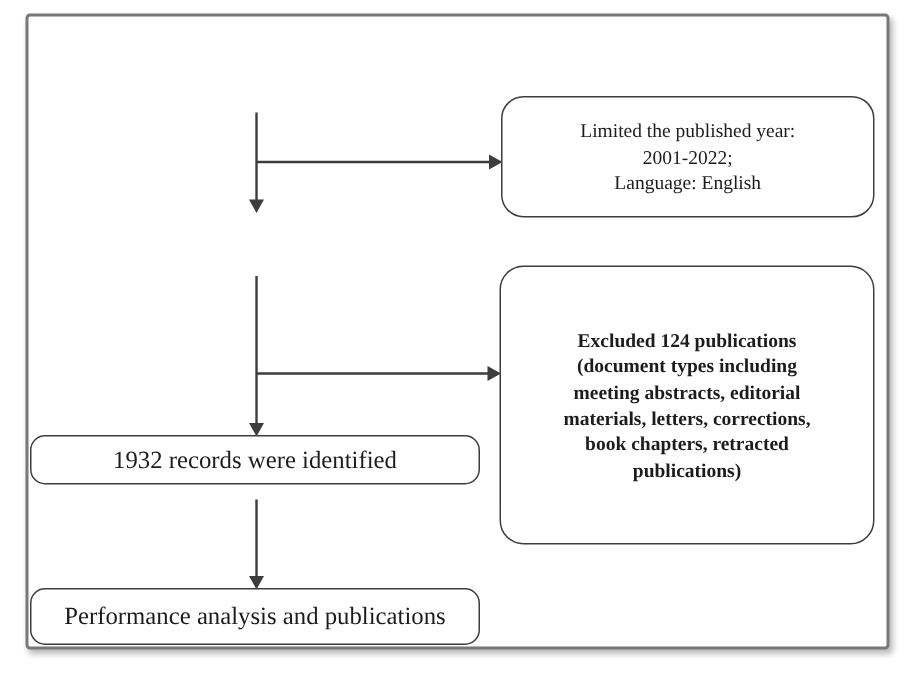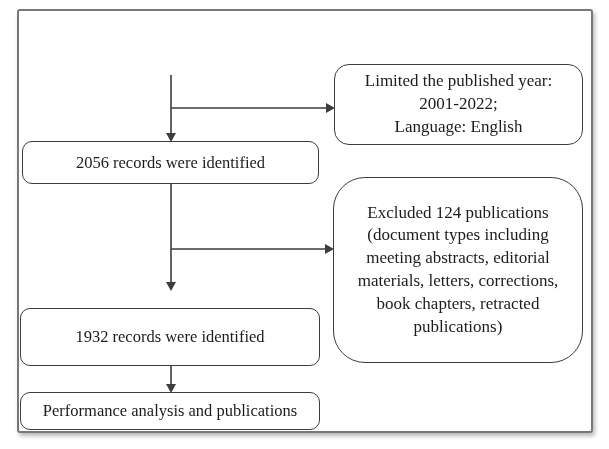--- a/index.html
+++ b/index.html
@@ -36,28 +36,28 @@
     border: 1.5px solid #3d3d3d;
     display: flex;
     align-items: center;
     justify-content: center;
     text-align: center;
     white-space: pre-line;
     color: #1c1c1c;
     z-index: 2;
   }
   .main-box { border-radius: 10px; font-size: 16.5px; line-height: 1.3; }
-  .side-box { font-size: 17px; line-height: 1.34; }
+  .side-box { font-size: 13px; line-height: 1.34; }
 
   #box-records-2099 { left: 22px;  top: 13px;  width: 297px; height: 62px;  border-radius: 12px; }
   #box-records-2056 { left: 22px;  top: 141px; width: 297px; height: 43px;  }
-  #box-records-1932 { left: 20px;  top: 308px; width: 300px; height: 58px;  }
+  #box-records-1932 { left: 20px;  top: 290px; width: 300px; height: 33px;  }
   #box-analysis     { left: 20px;  top: 392px; width: 300px; height: 38px;  }
   #side-year-filter { left: 334px; top: 64px;  width: 249px; height: 81px;  border-radius: 15px; }
-  #side-excluded    { left: 333px; top: 177px; width: 250px; height: 186px; border-radius: 32px; }
+  #side-excluded    { left: 333px; top: 177px; width: 250px; height: 186px; border-radius: 16px; font-weight: bold; }
 
   .arrow-layer {
     position: absolute;
     left: 0; top: 0;
     width: 609px;
     height: 449px;
     z-index: 1;
     pointer-events: none;
   }
   .arrow-layer line    { stroke: #3d3d3d; stroke-width: 1.6; }
@@ -86,21 +86,20 @@
 
     <line x1="171" y1="333" x2="171" y2="385"></line>
     <polygon points="166,384 176,384 171,393"></polygon>
   </svg>
 
 
   <div id="side-year-filter" class="flow-box side-box">Limited the published year:
 2001-2022;
 Language: English</div>
 
-  <div id="box-records-2056" class="flow-box main-box">2056 records were identified</div>
 
   <div id="side-excluded" class="flow-box side-box">Excluded 124 publications
 (document types including
 meeting abstracts, editorial
 materials, letters, corrections,
 book chapters, retracted
 publications)</div>
 
   <div id="box-records-1932" class="flow-box main-box">1932 records were identified</div>
 

